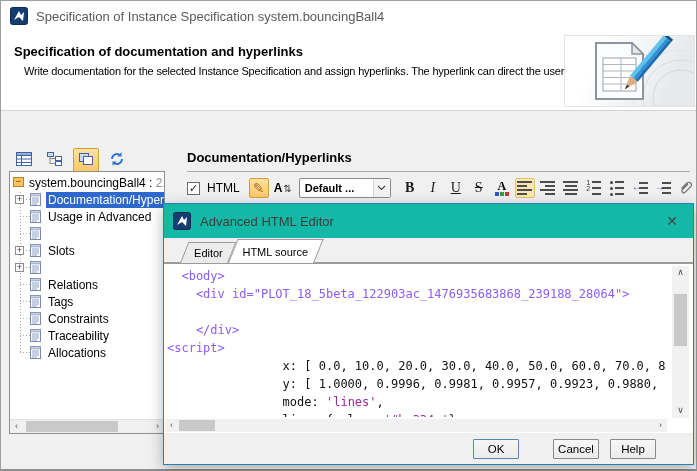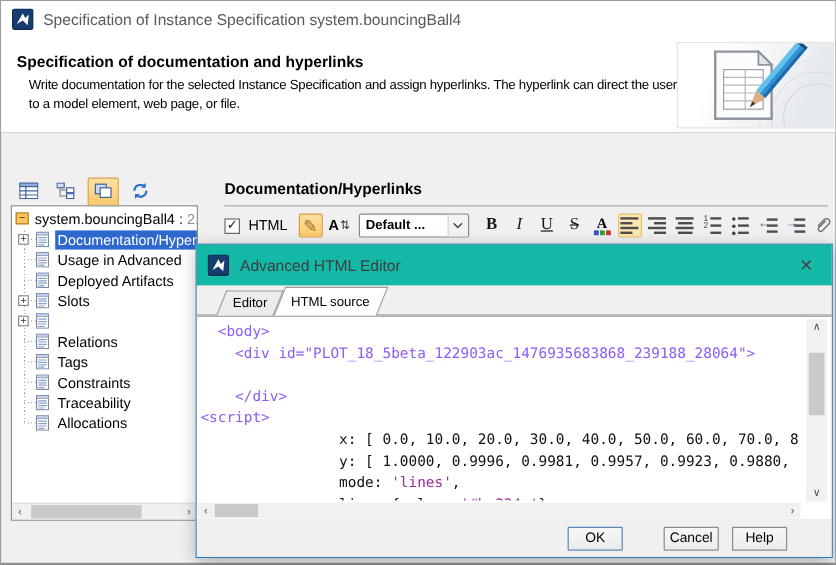--- a/index.html
+++ b/index.html
@@ -149,21 +149,20 @@
             <path d="M4 13 L9 4 L11 8 L14 5 L13 14 L9 10 Z" fill="#ffffff"></path>
           </svg>
       </span>
       <span class="titlebar-text">Specification of Instance Specification system.bouncingBall4</span>
     </div>
 
     <div class="header-panel">
       <div class="header-title">Specification of documentation and hyperlinks</div>
       <div class="header-desc">
         <div>Write documentation for the selected Instance Specification and assign hyperlinks. The hyperlink can direct the user</div>
-        <div>to a model element, web page, or file.</div>
       </div>
       <div class="banner">
         <svg width="129" height="70" viewBox="0 0 129 70">
           <circle cx="116" cy="62" r="48" fill="none" stroke="#e3e6ea"></circle>
           <circle cx="116" cy="62" r="38" fill="none" stroke="#dadde1"></circle>
           <circle cx="116" cy="62" r="28" fill="none" stroke="#d4d7db"></circle>
           <path d="M31 7 h36 l11 11 v45 h-47 z" fill="#fbfcfd" stroke="#8e959c" stroke-width="2"></path>
           <path d="M67 7 l11 11 h-11 z" fill="#e4e8ec" stroke="#8e959c" stroke-width="1.5"></path>
           <rect x="38" y="22" width="33" height="33" fill="#ffffff" stroke="#9aa0a6"></rect>
           <line x1="38" y1="28.5" x2="71" y2="28.5" stroke="#b3b8bd"></line>
@@ -260,21 +259,20 @@
           <div class="tree-row">
             <span class="stub"></span>
             <span class="doc-icon"><svg width="11" height="13" viewBox="0 0 11 13">
                 <rect x="0.5" y="0.5" width="10" height="12" fill="#ffffff" stroke="#7a8aa8"></rect>
                 <rect x="0.5" y="0.5" width="10" height="2.4" fill="#c7d3ea" stroke="#7a8aa8" stroke-width="0.6"></rect>
                 <line x1="2" y1="5" x2="9" y2="5" stroke="#8aa0c8"></line>
                 <line x1="2" y1="7" x2="9" y2="7" stroke="#8aa0c8"></line>
                 <line x1="2" y1="9" x2="9" y2="9" stroke="#8aa0c8"></line>
                 <line x1="2" y1="11" x2="7" y2="11" stroke="#8aa0c8"></line>
               </svg></span>
-            <span class="tree-label">Deployed Artifacts</span>
           </div>
           <div class="tree-row">
             <span class="stub"></span>
             <span class="expander">+</span>
             <span class="doc-icon"><svg width="11" height="13" viewBox="0 0 11 13">
                 <rect x="0.5" y="0.5" width="10" height="12" fill="#ffffff" stroke="#7a8aa8"></rect>
                 <rect x="0.5" y="0.5" width="10" height="2.4" fill="#c7d3ea" stroke="#7a8aa8" stroke-width="0.6"></rect>
                 <line x1="2" y1="5" x2="9" y2="5" stroke="#8aa0c8"></line>
                 <line x1="2" y1="7" x2="9" y2="7" stroke="#8aa0c8"></line>
                 <line x1="2" y1="9" x2="9" y2="9" stroke="#8aa0c8"></line>

